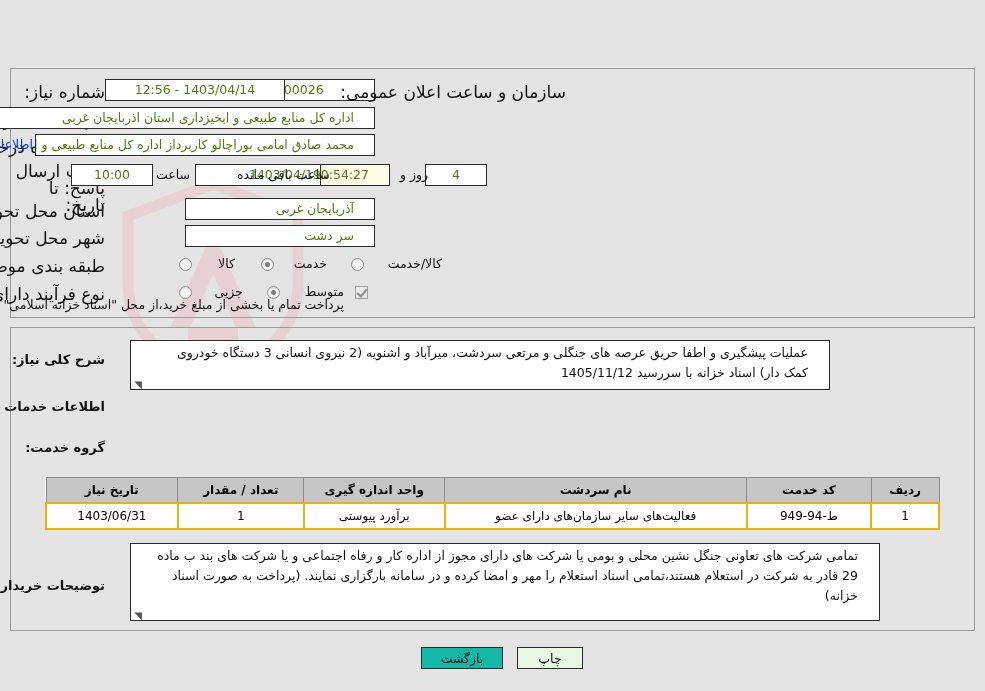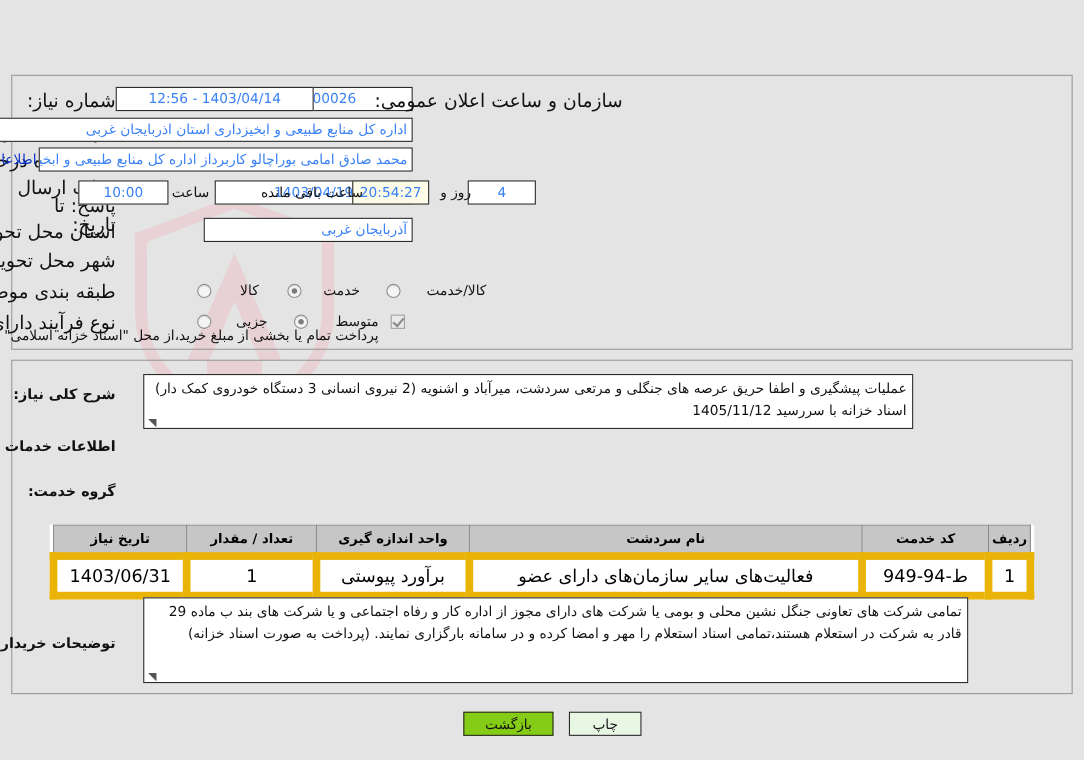--- a/index.html
+++ b/index.html
@@ -47,22 +47,22 @@
     border:1px solid #9a9a9a;box-sizing:border-box;z-index:1;
   }
   #panel-top{right:10px;top:68px;width:965px;height:250px;}
   #panel-bottom{right:10px;top:327px;width:965px;height:304px;}
 
   
   .lbl{position:absolute;text-align:right;font-size:17px;color:#111;z-index:3;white-space:nowrap;}
   .lbl.b{font-weight:bold;padding-left:21px;}
   .box{
     position:absolute;background:#fff;border:1px solid #2b2b2b;
-    box-sizing:border-box;font-size:12.5px;color:#3b82f6;
-    padding:1px 4px;overflow:hidden;white-space:nowrap;z-index:3;
+    box-sizing:border-box;font-size:12.5px;color:#4d7c0f;
+    padding:1px 20px;overflow:hidden;white-space:nowrap;z-index:3;
     line-height:18px;
   }
   .box.c{text-align:center;}
   .box.r{text-align:right;}
   .box.cream{background:#fbfbe8;}
   .txt{position:absolute;font-size:12.5px;color:#111;z-index:3;white-space:nowrap;}
   .link{color:#0a34c8;text-decoration:none;cursor:pointer;}
 
   
   .radio{
@@ -81,51 +81,51 @@
   .chk.on::after{
     content:"";position:absolute;left:3px;top:0px;width:4px;height:8px;
     border-right:2px solid #8d8d8d;border-bottom:2px solid #8d8d8d;
     transform:rotate(40deg);
   }
 
   
   .area{
     position:absolute;background:#fff;border:1px solid #2b2b2b;
     box-sizing:border-box;font-size:12.5px;color:#111;line-height:20px;
-    padding:2px 5px;z-index:3;text-align:right;overflow:hidden;
+    padding:2px 21px;z-index:3;text-align:right;overflow:hidden;
   }
   .area .grip{
     position:absolute;left:2px;bottom:0px;width:9px;height:9px;
     color:#555;font-size:10px;line-height:9px;direction:ltr;
   }
 
   
   .tbl{
     position:absolute;right:45px;top:477px;width:895px;
     border-collapse:collapse;z-index:3;font-size:12px;
     background:#fff;
   }
   .tbl th{
     background:#c6c6c6;border:1px solid #8d8d8d;
-    font-weight:bold;padding:5px 0;text-align:center;color:#000;
+    font-weight:bold;padding:5px 16px;text-align:center;color:#000;
     font-size:12px;
   }
   .tbl td{
-    background:#fff;border:7px solid #eab308;
-    padding:5px 4px;text-align:center;color:#000;font-size:16px;
+    background:#fff;border:2px solid #eab308;
+    padding:5px 4px;text-align:center;color:#000;font-size:12px;
   }
 
   
   .btn{
     position:absolute;border:1px solid #2b2b2b;box-sizing:border-box;
     font-size:12.5px;cursor:pointer;text-align:center;z-index:3;
     font-family:inherit;color:#111;
   }
   .btn-print{background:#e8f6e4;}
-  .btn-back{background:#84cc16;}
+  .btn-back{background:#14b8a6;}
 </style>
 </head>
 <body>
 
 <div class="page">
 
   <div class="watermark">
     <svg class="wm-shield" viewBox="0 0 190 205">
       <path d="M95 6 L180 38 V105 C180 155 140 186 95 199 C50 186 10 155 10 105 V38 Z" fill="none" stroke="#f0a8b4" stroke-width="11"></path>
       <path d="M95 52 L138 150 H118 L95 96 L72 150 H52 Z" fill="#f0a8b4"></path>
@@ -156,20 +156,21 @@
   <div class="box c" style="right:832px;top:164px;width:82px;height:22px;">10:00</div>
   <div class="box c" style="left:425px;top:164px;width:62px;height:22px;">4</div>
   <div class="txt" style="left:400px;top:167px;">روز و</div>
   <div class="box c cream" style="left:320px;top:164px;width:70px;height:22px;">20:54:27</div>
   <div class="txt" style="left:237px;top:167px;">ساعت باقی مانده</div>
 
   <div class="lbl" style="right:880px;top:201px;">استان محل تحویل:</div>
   <div class="box r" style="right:610px;top:198px;width:190px;height:22px;">آذربایجان غربی</div>
 
   <div class="lbl" style="right:880px;top:228px;">شهر محل تحویل:</div>
+  <div class="box r" style="right:610px;top:225px;width:190px;height:22px;">سر دشت</div>
 
   <div class="lbl" style="right:880px;top:256px;">طبقه بندی موضوعی:</div>
   <div class="radio" style="right:793px;top:258px;"></div>
   <div class="txt" style="right:750px;top:256px;">کالا</div>
   <div class="radio on" style="right:711px;top:258px;"></div>
   <div class="txt" style="right:658px;top:256px;">خدمت</div>
   <div class="radio" style="right:621px;top:258px;"></div>
   <div class="txt" style="right:543px;top:256px;">کالا/خدمت</div>
 
   <div class="lbl" style="right:880px;top:284px;">نوع فرآیند دارای :</div>

